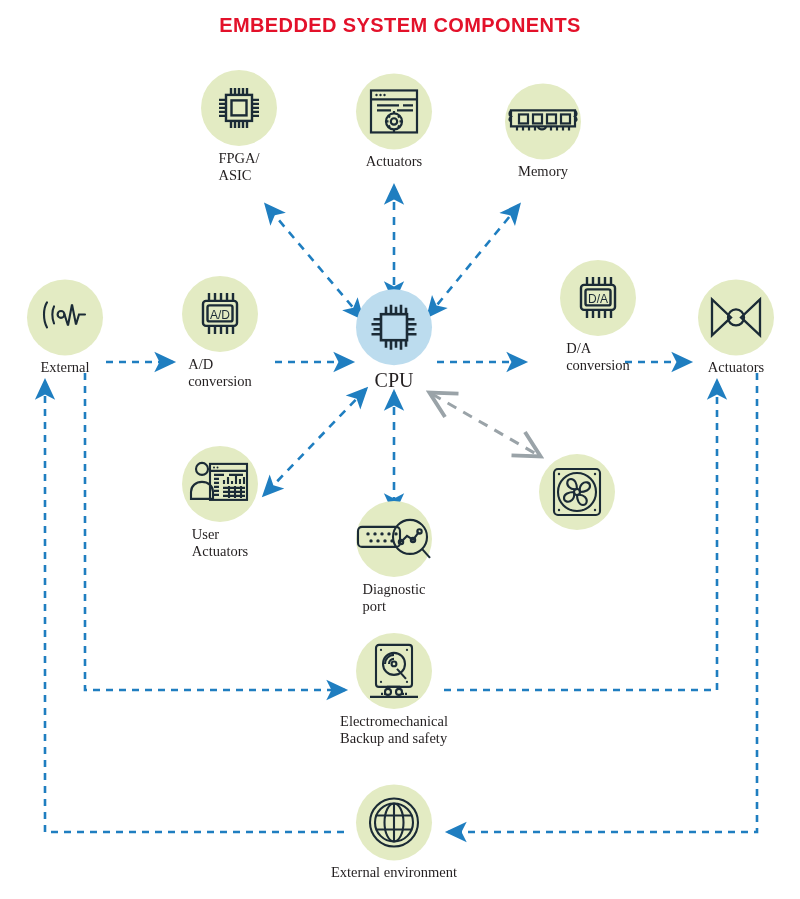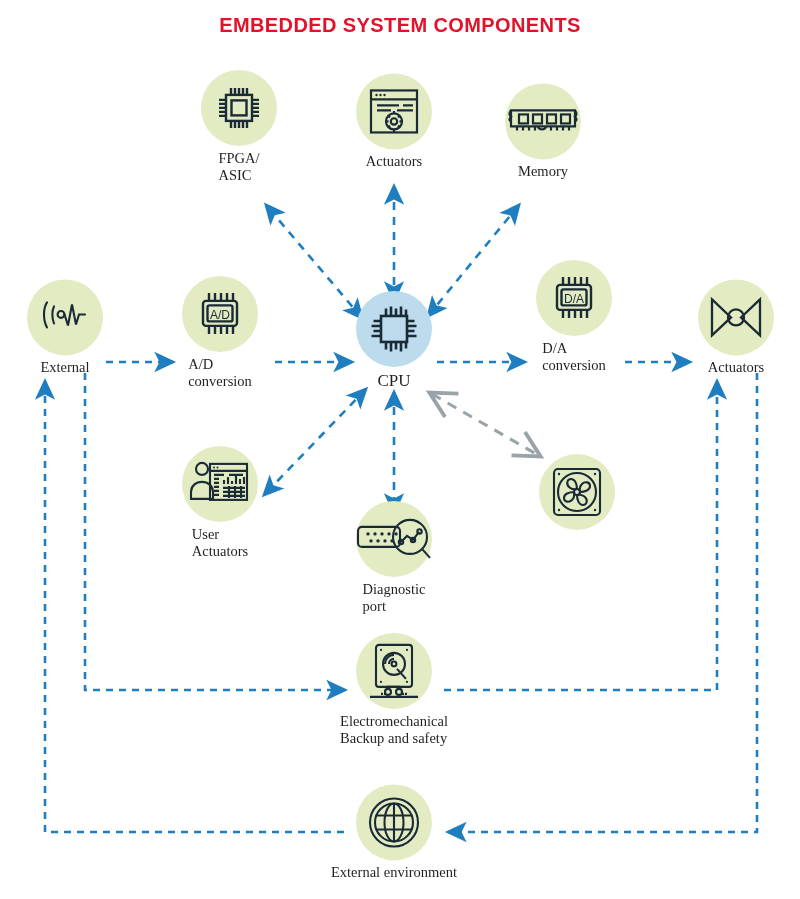--- a/index.html
+++ b/index.html
@@ -10,21 +10,21 @@
   .page-title{position:absolute;left:0;top:14px;width:800px;text-align:center;
               font-size:20px;font-weight:bold;letter-spacing:.4px;color:#e3112a;}
   .node{position:absolute;transform:translate(-50%,-50%);width:180px;
         display:flex;flex-direction:column;align-items:center;}
   .node .disc{width:76px;height:76px;border-radius:50%;background:#e3ebc3;
               display:flex;align-items:center;justify-content:center;}
   .node.cpu .disc{background:#bcdcee;}
   .node .disc svg{display:block;}
   .node .label{margin-top:4px;text-align:left;font-size:14.5px;line-height:1.18;
                color:#231f20;white-space:pre-line;font-family:Liberation Serif, serif;}
-  .node.cpu .label{font-size:17px;}
+  .node.cpu .label{font-size:20px;}
 </style>
 </head>
 <body>
 
 <div id="diagram-root">
 
   <div class="page-title">EMBEDDED SYSTEM COMPONENTS</div>
 
   <svg id="edge-layer" viewBox="0 0 800 899" xmlns="http://www.w3.org/2000/svg">
     <defs>
@@ -147,21 +147,21 @@
           <path d="M17 4.5v7M22 2.5v9M27 4.5v7M32 2.5v9M37 5.5v6"></path>
           <path d="M17 38.5v7M22 38.5v9M27 38.5v7M32 38.5v9M37 38.5v6"></path>
           <path d="M4.5 17h7M2.5 22h9M4.5 27h7M2.5 32h9"></path>
           <path d="M38.5 17h7M38.5 22h9M38.5 27h7M38.5 32h9"></path>
         </g>
       </svg>
     </div>
     <div class="label">CPU</div>
   </div>
 
-  <div class="node" style="left:574px;top:317px">
+  <div class="node" style="left:598px;top:317px">
     <div class="disc">
       <svg width="54" height="50" viewBox="0 0 54 50" fill="none" stroke="#1b2b36" stroke-width="2.4">
         <rect x="10" y="12" width="34" height="25" rx="3"></rect>
         <rect x="14.5" y="16.5" width="25" height="16" rx="2"></rect>
         <path d="M16 4v8M22 4v8M28 4v8M34 4v8M40 4v8M16 37v8M22 37v8M28 37v8M34 37v8M40 37v8"></path>
         <text x="27" y="29.8" font-family="Liberation Sans, sans-serif" font-size="12" fill="#1b2b36" stroke="none" text-anchor="middle">D/A</text>
       </svg>
     </div>
     <div class="label">D/A
 conversion</div>

